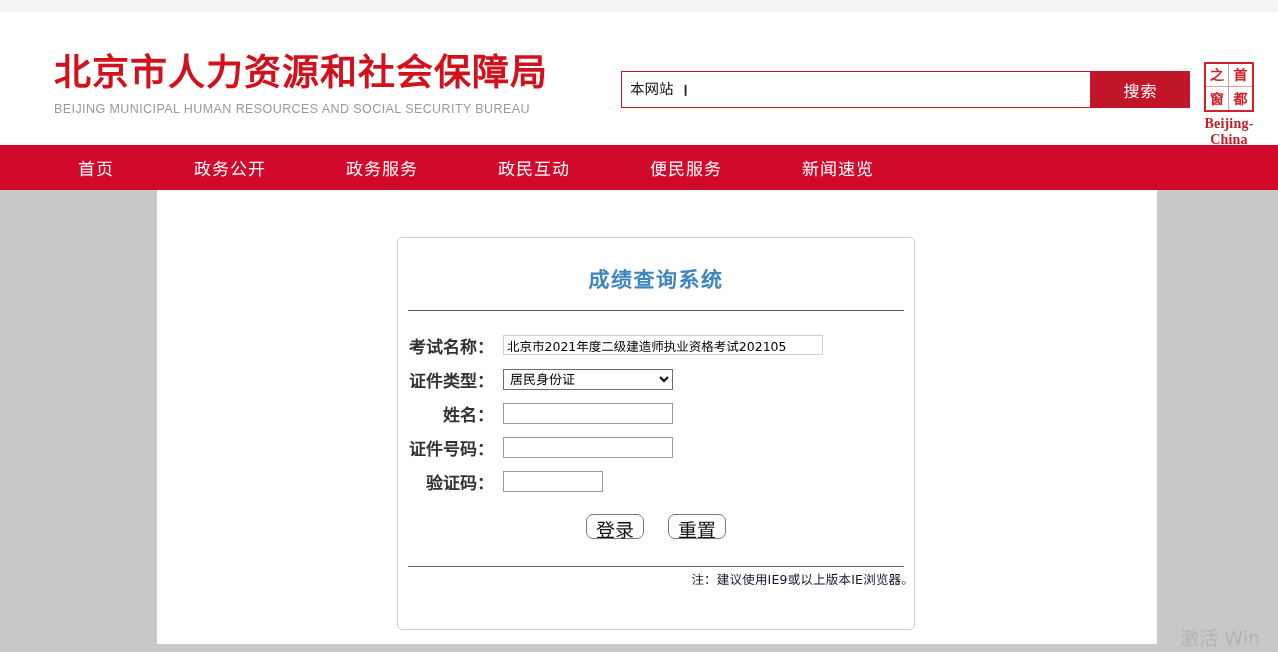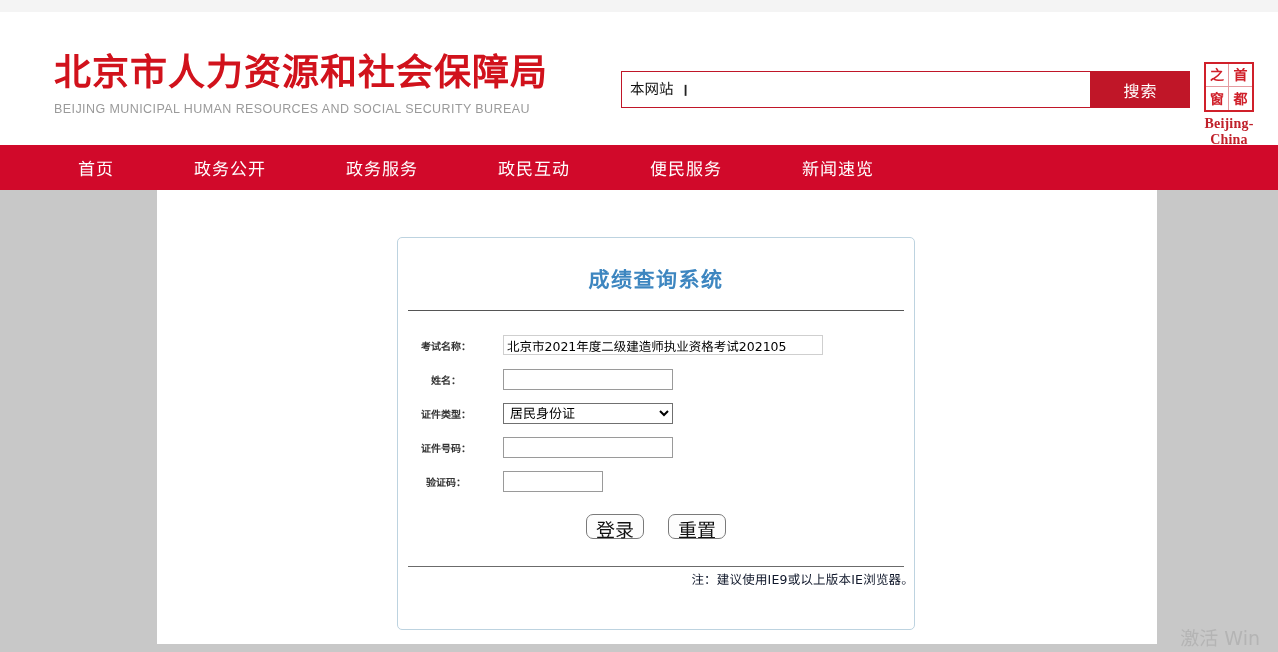--- a/index.html
+++ b/index.html
@@ -229,24 +229,24 @@
     margin-top: 22px;
   }
   .form-row {
     display: flex;
     align-items: center;
     margin-bottom: 10px;
     height: 24px;
   }
   .form-label {
     width: 105px;
-    text-align: center;
+    text-align: right;
     padding-right: 9px;
     font-family: "DejaVu Sans", "Liberation Sans", sans-serif;
-    font-size: 10px;
+    font-size: 17px;
     font-weight: bold;
     color: #333333;
     box-sizing: border-box;
     white-space: nowrap;
   }
   .exam-name-input {
     width: 320px;
     height: 20px;
     border: 1px solid #cfcfcf;
     background: #fff;
@@ -418,32 +418,32 @@
         <div class="divider"></div>
 
         <div class="form">
 
           <div class="form-row">
             <div class="form-label">考试名称：</div>
             <input class="exam-name-input" type="text" readonly="" value="北京市2021年度二级建造师执业资格考试202105" style="">
           </div>
 
           <div class="form-row">
-            <div class="form-label">姓名：</div>
-            <input class="text-input" type="text" value="" style="">
-          </div>
-
-          <div class="form-row">
             <div class="form-label">证件类型：</div>
             <select class="id-select">
               <option>居民身份证</option>
             </select>
           </div>
 
           <div class="form-row">
+            <div class="form-label">姓名：</div>
+            <input class="text-input" type="text" value="" style="">
+          </div>
+
+          <div class="form-row">
             <div class="form-label">证件号码：</div>
             <input class="text-input" type="text" value="" style="">
           </div>
 
           <div class="form-row">
             <div class="form-label">验证码：</div>
             <input class="text-input short" type="text" value="" style="">
           </div>
 
 

